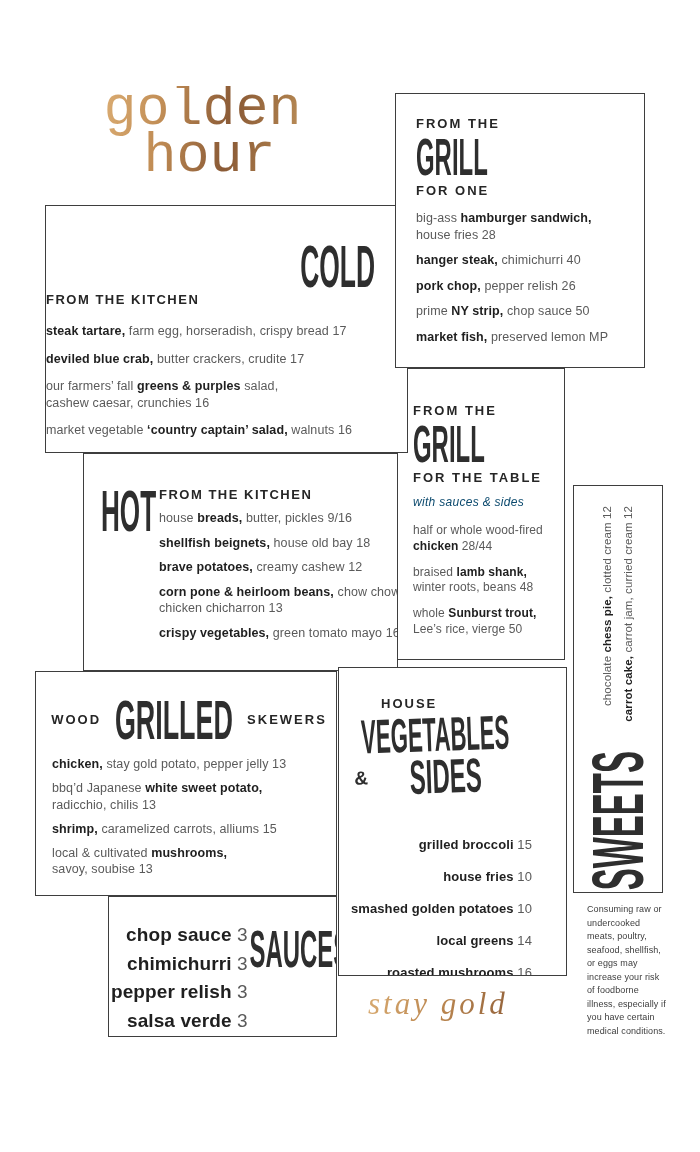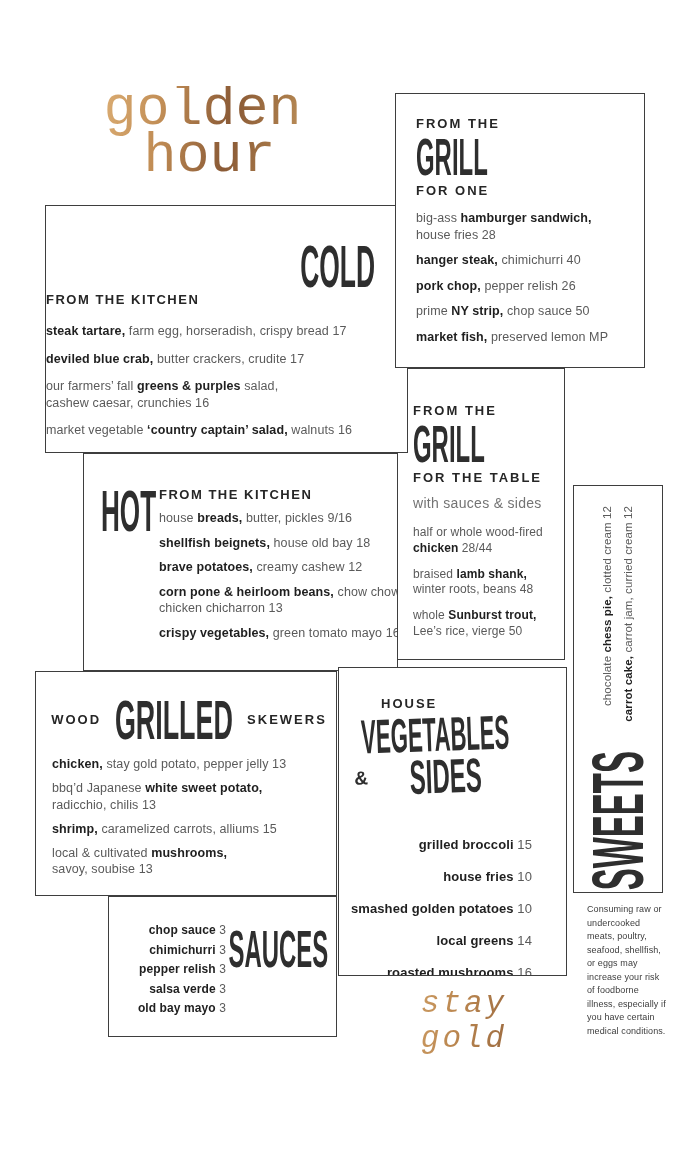--- a/index.html
+++ b/index.html
@@ -26,21 +26,21 @@
   #card-grill-table { left:397px; top:368px; width:168px; height:292px; z-index:3; padding:34px 8px 0 15px; }
   #card-sweets      { left:573px; top:485px; width:90px;  height:408px; z-index:1; padding:0; }
   #card-grilled     { left:35px;  top:671px; width:302px; height:225px; z-index:3; padding:22px 10px 0 16px; }
   #card-vegetables  { left:338px; top:667px; width:229px; height:309px; z-index:4; padding:28px 34px 0 0; }
   #card-sauces      { left:108px; top:896px; width:229px; height:141px; z-index:2; padding:26px 6px 0 0; }
 
   
   .kicker, .sub { font-size:13px; font-weight:bold; letter-spacing:2px; color:#262626; white-space:nowrap; }
   .bigwrap { display:flex; align-items:center; overflow:visible; }
   .big { font-weight:bold; color:#2e2e2e; white-space:nowrap; }
-  .note { font-size:14px; color:#737373; font-weight:500; letter-spacing:0.3px; }
+  .note { font-style:italic; font-size:12px; color:#0c4a6e; font-weight:500; letter-spacing:0.3px; }
 
   .items .item { margin-bottom:9px; }
   .line { font-size:12.5px; line-height:1.32; letter-spacing:0.1px; color:#5a5a5a; white-space:nowrap; }
   .line .b { font-weight:bold; color:#1f1f1f; }
 
   
   #card-grill-one .bigwrap { height:48px; justify-content:flex-start; }
   #card-grill-one .big { font-size:52px; transform:scale(0.46,1); transform-origin:left center; }
   #card-grill-one .kicker { margin-bottom:2px; }
   #card-grill-one .sub { margin-top:2px; }
@@ -87,21 +87,21 @@
   #card-vegetables .amp { font-size:19px; font-weight:bold; color:#2e2e2e; }
   #card-vegetables .big2 { font-size:48px; font-weight:bold; color:#2e2e2e; white-space:nowrap; transform:scale(0.5,1); }
   #card-vegetables .items { margin-top:40px; text-align:right; }
   #card-vegetables .item { margin-bottom:13px;margin-top:15px; }
   #card-vegetables .line { font-size:13px; line-height:1.3; }
 
   
   #card-sauces .sauce-row { display:flex; }
   #card-sauces .sauce-items { flex:1; text-align:right; }
   #card-sauces .item { margin-bottom:4px; }
-  #card-sauces .line { font-size:12px; line-height:1.3; }
+  #card-sauces .line { font-size:19px; line-height:1.3; }
   #card-sauces .title-col { width:104px; flex:none; }
   #card-sauces .bigwrap { height:48px; justify-content:center; margin-top:2px; }
   #card-sauces .big { font-size:52px; transform:scale(0.46,1); }
 
   
   #card-sweets .rot {
     position:absolute; left:0; top:0; width:406px; height:88px;
     transform-origin:top left; transform:rotate(-90deg) translateX(-406px);
     display:flex; align-items:center;
   }
@@ -110,22 +110,22 @@
   #card-sweets .sweet-items { flex:1; text-align:right; padding-right:20px; }
   #card-sweets .item { margin-bottom:0; }
   #card-sweets .line { font-size:11.5px; line-height:1.8; }
 
   
   .disclaimer {
     position:absolute; left:587px; top:903px; width:80px;
     font-size:9px; line-height:1.5; color:#3d3d3d; letter-spacing:0.1px;
   }
   .script {
-    position:absolute; left:384px; top:986px; width:160px; text-align:center;
-    font-family:Liberation Mono, monospace; font-style:italic; font-size:31px; letter-spacing:3px;
+    position:absolute; left:368px; top:986px; width:160px; 
+    font-family:Liberation Serif, serif; font-style:italic; font-size:31px; letter-spacing:3px;
     background:linear-gradient(100deg,#d8aa70 0%,#bb8750 45%,#8a5a36 100%);
     -webkit-background-clip:text; background-clip:text;
     -webkit-text-fill-color:transparent; color:#b08050;
   }
 </style>
 </head>
 <body>
 
 <div id="menu">
 

